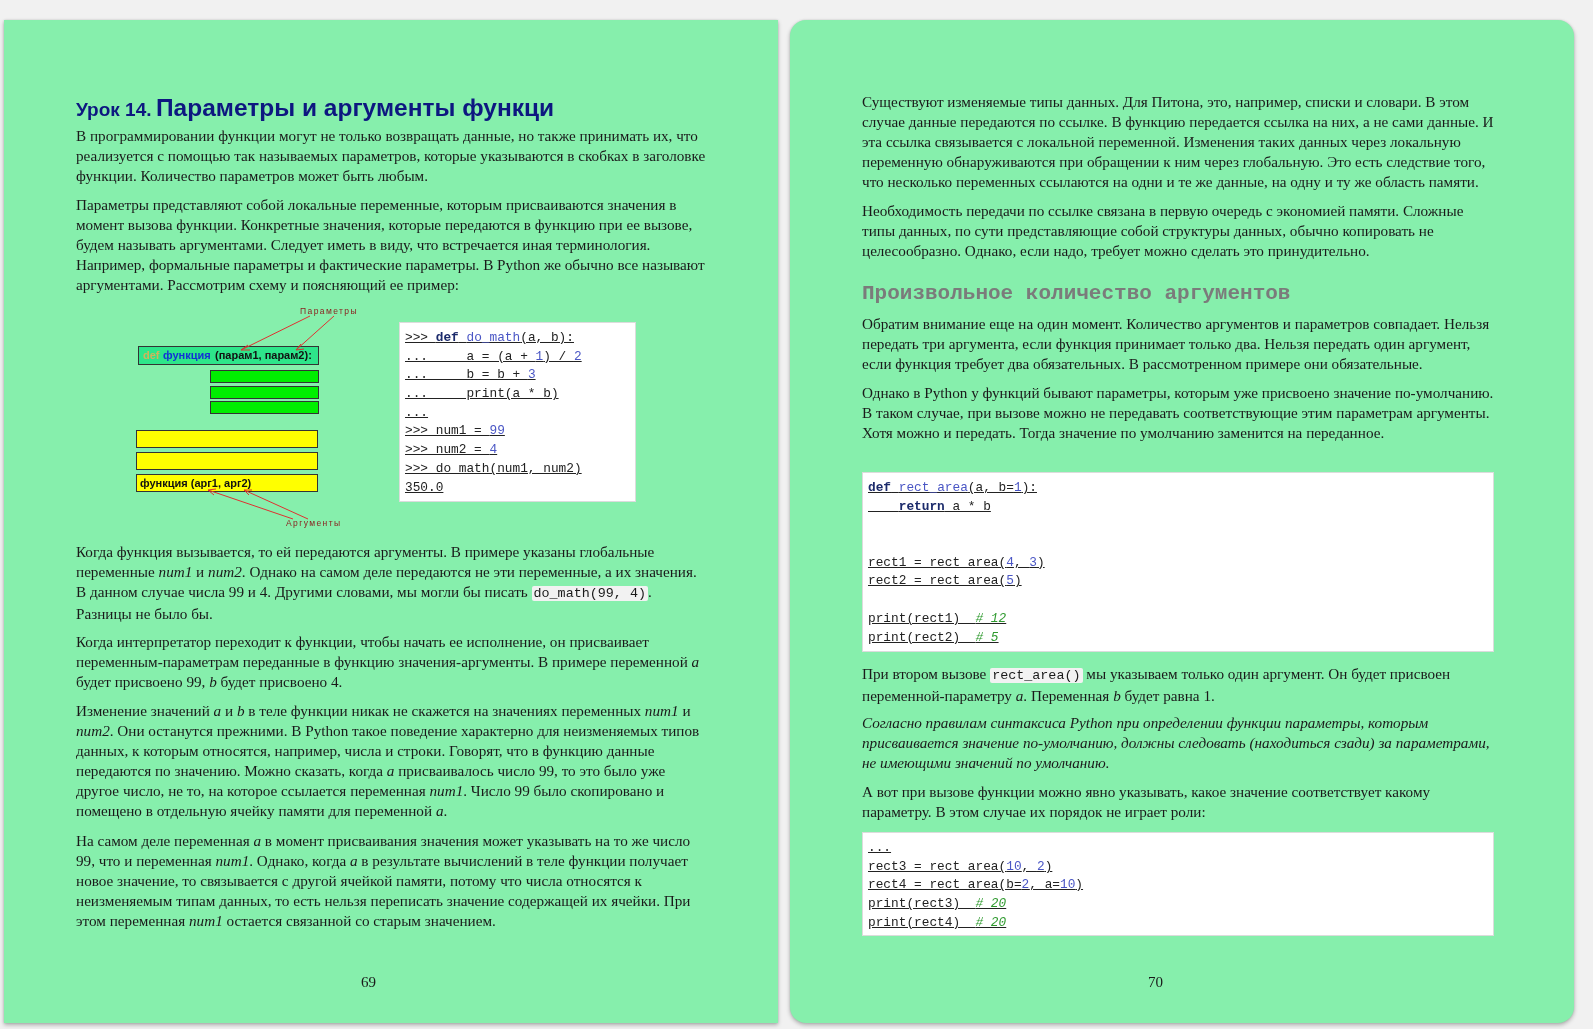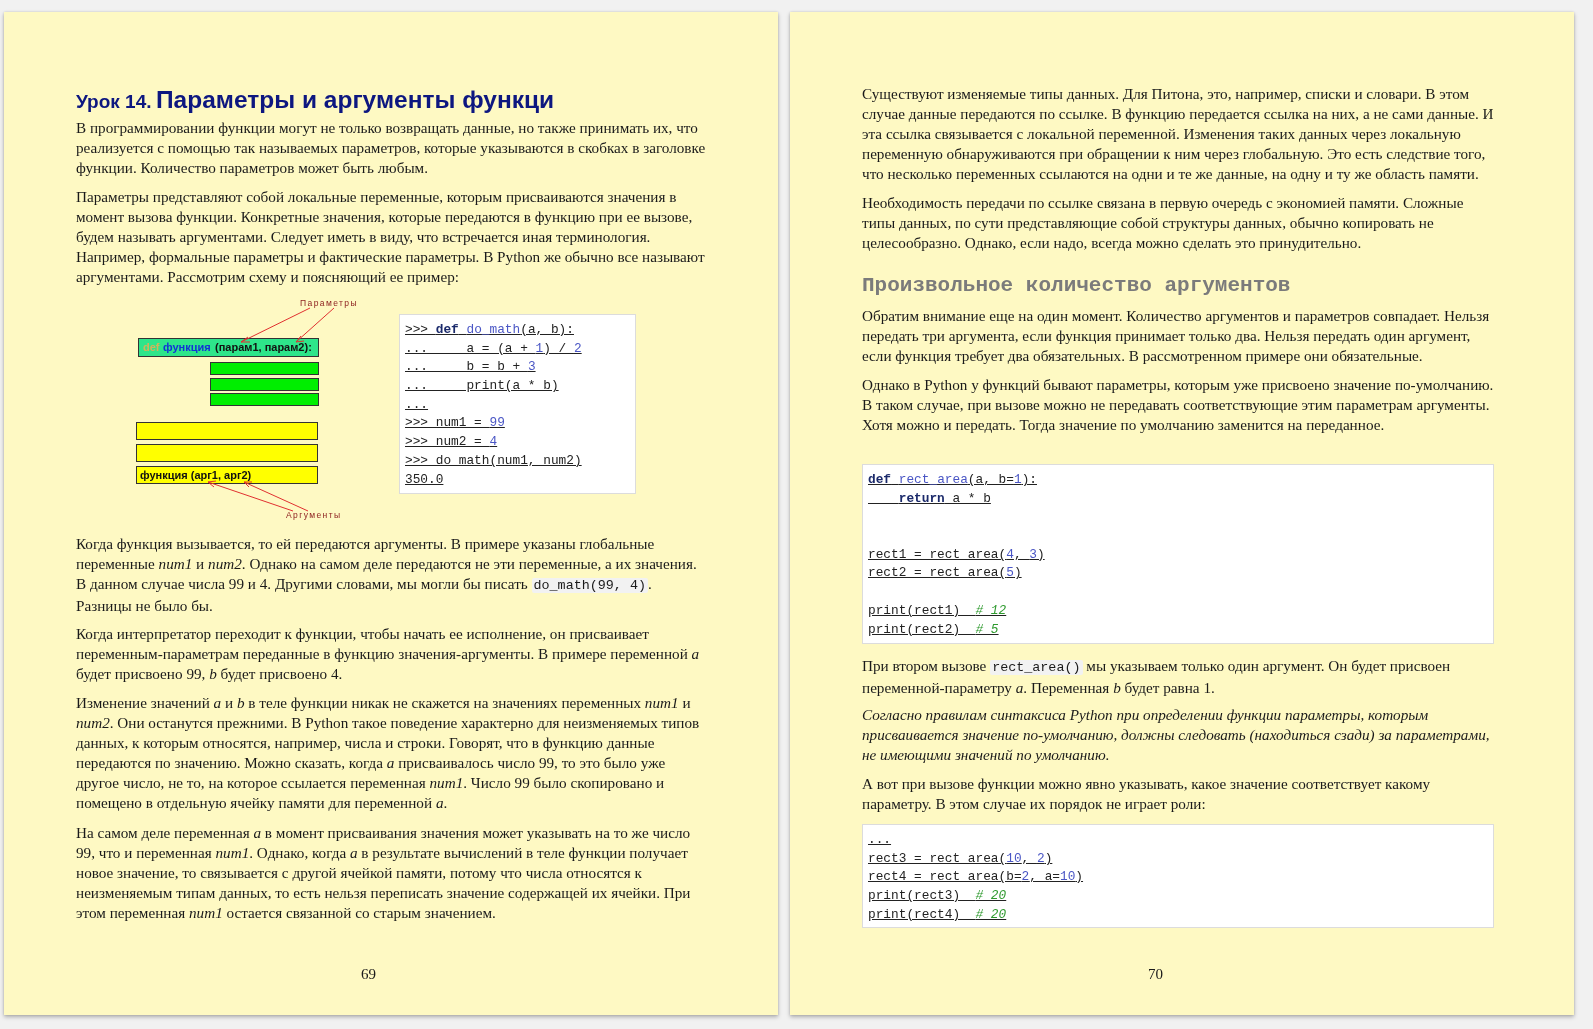--- a/index.html
+++ b/index.html
@@ -1,25 +1,25 @@
 <!DOCTYPE html>
 <html><head>
 <meta charset="utf-8">
 <style>
   html, body { margin:0; padding:0; }
   body {
     width:1593px; height:1029px; background:#f1f1f1; position:relative; overflow:hidden;
     font-family:"Liberation Serif", serif; color:#1a1a1a;
   }
   .page {
-    position:absolute; top:12px; height:1003px; background:#fef9c3;
+    position:absolute; top:20px; height:1003px; background:#86efac;
     box-shadow: 0 2px 4px rgba(0,0,0,0.28), 0 0 2px rgba(0,0,0,0.12);
   }
   #page-left { left:4px; width:774px; }
-  #page-right { left:790px; width:784px; }
+  #page-right { left:790px; width:784px;border-radius:16px; }
   .content { position:absolute; left:72px; top:0; width:634px; }
   #page-right .content { width:634px; }
   p.para { margin:0; font-size:15.2px; line-height:20px; }
   .inline-code { font-family:"Liberation Mono", monospace; font-size:13.4px; background:#f2f2f2; padding:0 2px; border-radius:2px; }
   i.var { font-style:italic; }
   .title-wrap { position:absolute; top:74px; left:0; white-space:nowrap; color:#0d1780; font-family:"Liberation Sans", sans-serif; font-weight:bold; }
   .title-prefix { font-size:19px; }
   .title-main { font-size:24.5px; }
   .h2 { font-family:Liberation Mono, monospace; font-weight:bold; color:#7b7b7b; font-size:21px; }
   .code-box {
@@ -90,21 +90,21 @@
     <p class="para" style="position:absolute;top:681px;"><span>Изменение значений </span><i class="var">a</i><span> и </span><i class="var">b</i><span> в теле функции никак не скажется на значениях переменных </span><i class="var">num1</i><span> и </span><i class="var">num2</i><span>. Они останутся прежними. В Python такое поведение характерно для неизменяемых типов данных, к которым относятся, например, числа и строки. Говорят, что в функцию данные передаются по значению. Можно сказать, когда </span><i class="var">a</i><span> присваивалось число 99, то это было уже другое число, не то, на которое ссылается переменная </span><i class="var">num1</i><span>. Число 99 было скопировано и помещено в отдельную ячейку памяти для переменной </span><i class="var">a</i><span>.</span></p>
 
     <p class="para" style="position:absolute;top:811px;"><span>На самом деле переменная </span><i class="var">a</i><span> в момент присваивания значения может указывать на то же число 99, что и переменная </span><i class="var">num1</i><span>. Однако, когда </span><i class="var">a</i><span> в результате вычислений в теле функции получает новое значение, то связывается с другой ячейкой памяти, потому что числа относятся к неизменяемым типам данных, то есть нельзя переписать значение содержащей их ячейки. При этом переменная </span><i class="var">num1</i><span> остается связанной со старым значением.</span></p>
   </div>
   <div class="page-num" style="left:357px;">69</div>
 </div>
 
 <div class="page" id="page-right">
   <div class="content">
     <p class="para" style="position:absolute;top:72px;">Существуют изменяемые типы данных. Для Питона, это, например, списки и словари. В этом случае данные передаются по ссылке. В функцию передается ссылка на них, а не сами данные. И эта ссылка связывается с локальной переменной. Изменения таких данных через локальную переменную обнаруживаются при обращении к ним через глобальную. Это есть следствие того, что несколько переменных ссылаются на одни и те же данные, на одну и ту же область памяти.</p>
-    <p class="para" style="position:absolute;top:181px;">Необходимость передачи по ссылке связана в первую очередь с экономией памяти. Сложные типы данных, по сути представляющие собой структуры данных, обычно копировать не целесообразно. Однако, если надо, всегда можно сделать это принудительно.</p>
+    <p class="para" style="position:absolute;top:181px;">Необходимость передачи по ссылке связана в первую очередь с экономией памяти. Сложные типы данных, по сути представляющие собой структуры данных, обычно копировать не целесообразно. Однако, если надо, требует можно сделать это принудительно.</p>
     <div class="h2" style="position:absolute;top:262px;white-space:nowrap;">Произвольное количество аргументов</div>
     <p class="para" style="position:absolute;top:294px;">Обратим внимание еще на один момент. Количество аргументов и параметров совпадает. Нельзя передать три аргумента, если функция принимает только два. Нельзя передать один аргумент, если функция требует два обязательных. В рассмотренном примере они обязательные.</p>
     <p class="para" style="position:absolute;top:363px;">Однако в Python у функций бывают параметры, которым уже присвоено значение по-умолчанию. В таком случае, при вызове можно не передавать соответствующие этим параметрам аргументы. Хотя можно и передать. Тогда значение по умолчанию заменится на переданное.</p>
 
     <div class="code-box" id="code-right-1" style="left:0;top:452px;width:632px;height:180px;"><div class="code-line"><span class="kw">def</span><span> </span><span class="fn">rect_area</span><span>(a, b=</span><span class="num">1</span><span>):</span></div><div class="code-line"><span>    </span><span class="kw">return</span><span> a * b</span></div><div class="code-line"><span></span></div><div class="code-line"><span></span></div><div class="code-line"><span>rect1 = rect_area(</span><span class="num">4</span><span>, </span><span class="num">3</span><span>)</span></div><div class="code-line"><span>rect2 = rect_area(</span><span class="num">5</span><span>)</span></div><div class="code-line"><span></span></div><div class="code-line"><span>print(rect1)  </span><span class="cm"># 12</span></div><div class="code-line"><span>print(rect2)  </span><span class="cm"># 5</span></div></div>
 
     <p class="para" style="position:absolute;top:644px;"><span>При втором вызове </span><span class="inline-code">rect_area()</span><span> мы указываем только один аргумент. Он будет присвоен переменной-параметру </span><i class="var">a</i><span>. Переменная </span><i class="var">b</i><span> будет равна 1.</span></p>
 
     <p class="para" style="position:absolute;top:693px;font-style:italic;">Согласно правилам синтаксиса Python при определении функции параметры, которым присваивается значение по-умолчанию, должны следовать (находиться сзади) за параметрами, не имеющими значений по умолчанию.</p>
     <p class="para" style="position:absolute;top:762px;">А вот при вызове функции можно явно указывать, какое значение соответствует какому параметру. В этом случае их порядок не играет роли:</p>

